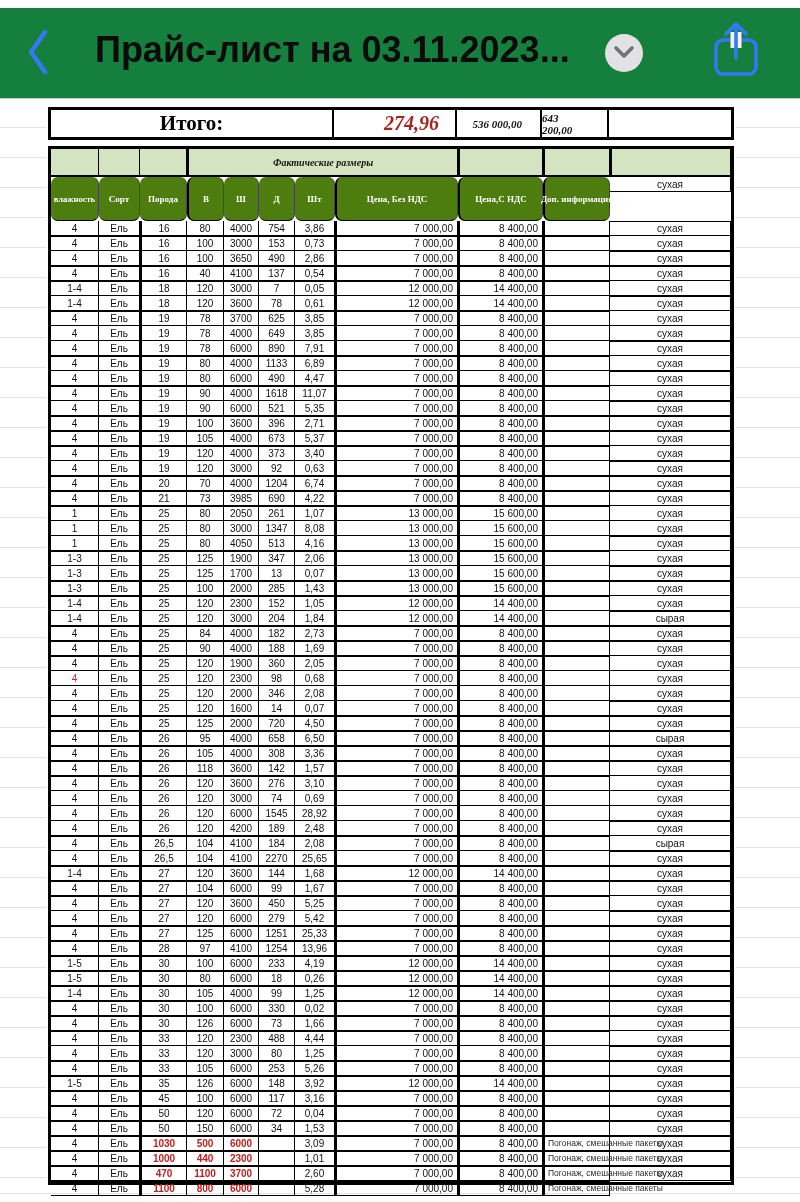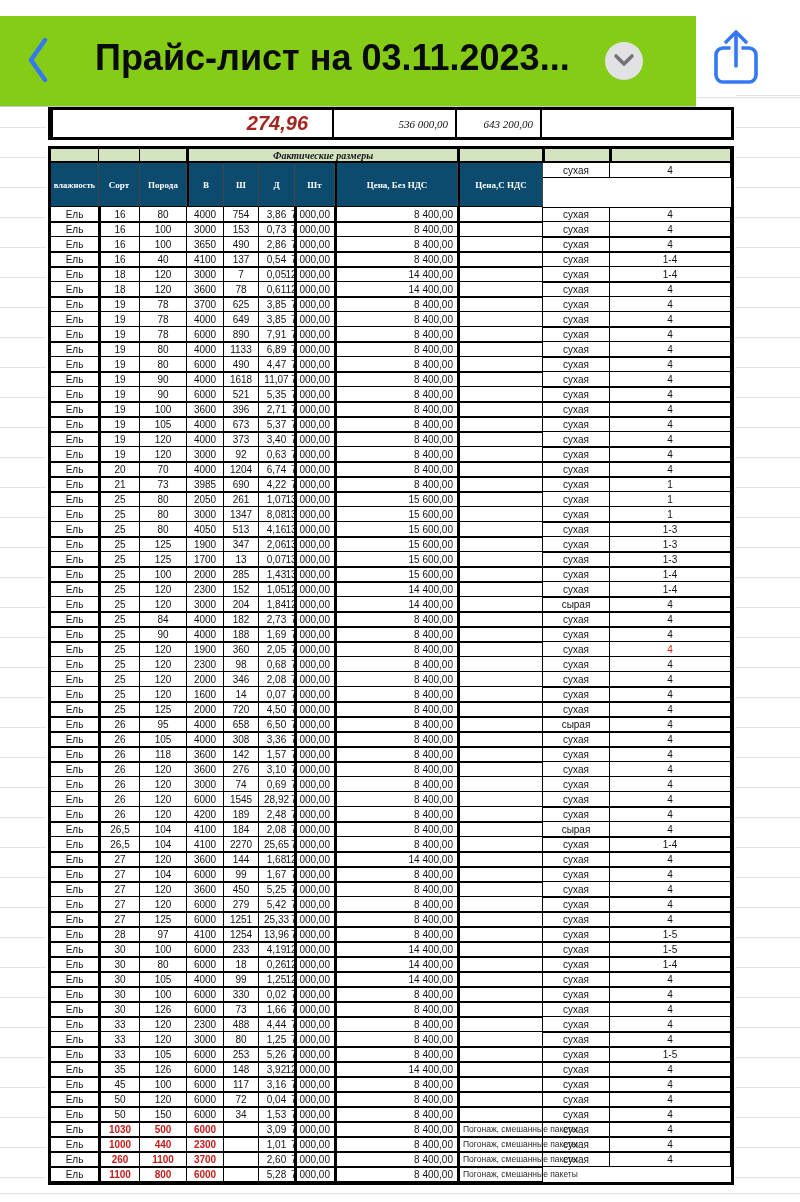--- a/index.html
+++ b/index.html
@@ -1,19 +1,19 @@
 <!DOCTYPE html>
 <html><head>
 <meta charset="utf-8">
 <style>
   html,body{margin:0;padding:0;}
   body{width:800px;height:1202px;position:relative;background:#fff;overflow:hidden;
        font-family:"Liberation Sans",sans-serif;-webkit-font-smoothing:antialiased;}
   
-  .navbar{position:absolute;left:0;top:16px;width:696px;height:90px;background:#84cc16;
+  .navbar{position:absolute;left:0;top:8px;width:800px;height:90px;background:#15803d;
           border-bottom:1px solid #c7c7c9;z-index:5;}
   .back-btn{position:absolute;left:18px;top:16px;width:40px;height:58px;display:flex;
             align-items:center;justify-content:center;background:none;border:none;padding:0;}
   .nav-title{position:absolute;left:95px;top:21px;width:505px;height:50px;
              font-size:36px;font-weight:700;color:#0b0b0c;white-space:nowrap;overflow:hidden;}
   .dd-badge{position:absolute;left:605px;top:26px;width:38px;height:38px;border-radius:50%;
             background:#e2e2e5;display:flex;align-items:center;justify-content:center;border:none;padding:0;}
   .share-btn{position:absolute;left:708px;top:10px;width:56px;height:64px;background:none;border:none;padding:0;}
   
   .grid-strip{position:absolute;top:90px;height:1112px;z-index:1;
@@ -22,35 +22,35 @@
   .strip-left{left:0;width:46px;}
   .strip-right{left:736px;width:64px;}
   .hairline{position:absolute;left:0;width:800px;height:1px;background:#e3e3e3;z-index:1;}
   
   .totals{position:absolute;left:48px;top:107px;width:686px;height:33px;border:3px solid #000;
           box-sizing:border-box;background:#fff;display:grid;z-index:3;
           grid-template-columns:281px 123px 85px 67px 1fr;}
   .totals>div{display:flex;align-items:center;box-sizing:border-box;}
   .totals .tsep{border-left:2px solid #000;}
   .t-label{justify-content:center;font-family:"Liberation Serif",serif;font-weight:700;font-size:21px;color:#000;}
-  .t-vol{justify-content:flex-end;padding-right:24px;font-family:Liberation Sans, sans-serif;
+  .t-vol{justify-content:flex-end;padding-right:16px;font-family:Liberation Serif, serif;
          font-weight:700;font-style:italic;font-size:20px;}
-  .t-sum{justify-content:flex-end;padding-right:7px;font-family:"Liberation Serif",serif;
-         font-weight:400;font-style:italic;font-size:11px;color:#111;}
+  .t-sum{justify-content:flex-end;padding-right:18px;font-family:"Liberation Serif",serif;
+         font-weight:700;font-style:italic;font-size:11px;color:#111;}
   
   .tbl{position:absolute;left:48px;top:146px;width:686px;height:1039px;border:3px solid #000;
        box-sizing:border-box;background:#fff;display:grid;z-index:3;align-content:start;
        grid-template-columns:48px 41px 47px 37px 35px 36px 40px 123px 85px 67px 1fr;}
   .tbl>div{box-sizing:border-box;display:flex;align-items:center;overflow:visible;}
-  .gcell{height:14px;background:#d5e4c0;border-right:1px solid #000;border-bottom:2px solid #000;
+  .gcell{height:28px;background:#d5e4c0;border-right:1px solid #000;border-bottom:2px solid #000;
          justify-content:center;font-family:"Liberation Serif",serif;font-weight:700;font-style:italic;
          font-size:10px;color:#151515;white-space:nowrap;}
-  .hcell{height:44px;background:#0c4a6e;border-right:1px solid #454545;border-bottom:1px solid #000;
+  .hcell{height:44px;background:#4d7c0f;border-right:1px solid #454545;border-bottom:1px solid #000;
          justify-content:center;text-align:center;font-family:"Liberation Serif",serif;font-weight:700;
-         font-size:9px;color:#fff;line-height:10px;white-space:nowrap;}
+         font-size:9px;color:#fff;line-height:10px;white-space:nowrap;border-radius:7px;}
   .bcell{height:15px;border-right:1px solid #000;border-bottom:1px solid #000;
          font-size:10px;color:#121212;white-space:nowrap;line-height:13px;}
   .tkl{border-left:2px solid #000;}
   .gt{border-top:1px solid #000;}
   .a-c{justify-content:center;}
   .a-r{justify-content:flex-end;padding-right:4px;}
   .a-l{justify-content:flex-start;padding-left:3px;font-size:8.5px;color:#2b2b2b;}
   .red-s{color:#d42322;}
   .red-d{color:#c2201d;font-weight:700;}
 </style>
@@ -84,20 +84,21 @@
     </span>
   </button>
 </div>
 
 <div class="grid-strip strip-left"></div>
 <div class="grid-strip strip-right"></div>
 <div class="hairline" style="top:97px;"></div>
 <div class="hairline" style="top:1193px;"></div>
 
 <div class="totals">
+  <div class="t-label">Итого:</div>
   <div class="t-vol tsep" style="color:#a6251f;">274,96</div>
   <div class="t-sum tsep">536 000,00</div>
   <div class="t-sum tsep">643 200,00</div>
   <div class="tsep"></div>
 </div>
 
 <div class="tbl">
     <div class="gcell"></div>
     <div class="gcell"></div>
     <div class="gcell"></div>
@@ -107,20 +108,21 @@
     <div class="gcell tkl"></div>
     <div class="hcell" style="font-size: 8.5px;">влажность</div>
     <div class="hcell">Сорт</div>
     <div class="hcell">Порода</div>
     <div class="hcell tkl">В</div>
     <div class="hcell">Ш</div>
     <div class="hcell">Д</div>
     <div class="hcell">Шт</div>
     <div class="hcell tkl">Цена, Без НДС</div>
     <div class="hcell tkl">Цена,С НДС</div>
+    <div class="hcell tkl">Доп. информация</div>
     <div class="bcell a-c">сухая</div>
     <div class="bcell a-c">4</div>
     <div class="bcell a-c">Ель</div>
     <div class="bcell a-c tkl">16</div>
     <div class="bcell a-c">80</div>
     <div class="bcell a-c">4000</div>
     <div class="bcell a-c">754</div>
     <div class="bcell a-c">3,86</div>
     <div class="bcell a-r tkl">7 000,00</div>
     <div class="bcell a-r tkl">8 400,00</div>
@@ -803,21 +805,21 @@
     <div class="bcell a-c gt red-d">440</div>
     <div class="bcell a-c gt red-d">2300</div>
     <div class="bcell a-c gt"></div>
     <div class="bcell a-c gt">1,01</div>
     <div class="bcell a-r tkl gt">7 000,00</div>
     <div class="bcell a-r tkl gt">8 400,00</div>
     <div class="bcell a-l tkl gt">Погонаж, смешанные пакеты</div>
     <div class="bcell a-c gt">сухая</div>
     <div class="bcell a-c gt">4</div>
     <div class="bcell a-c gt">Ель</div>
-    <div class="bcell a-c tkl gt red-d">260</div>
+    <div class="bcell a-c tkl gt red-d">470</div>
     <div class="bcell a-c gt red-d">1100</div>
     <div class="bcell a-c gt red-d">3700</div>
     <div class="bcell a-c gt"></div>
     <div class="bcell a-c gt">2,60</div>
     <div class="bcell a-r tkl gt">7 000,00</div>
     <div class="bcell a-r tkl gt">8 400,00</div>
     <div class="bcell a-l tkl gt">Погонаж, смешанные пакеты</div>
     <div class="bcell a-c gt">сухая</div>
     <div class="bcell a-c gt">4</div>
     <div class="bcell a-c gt">Ель</div>

